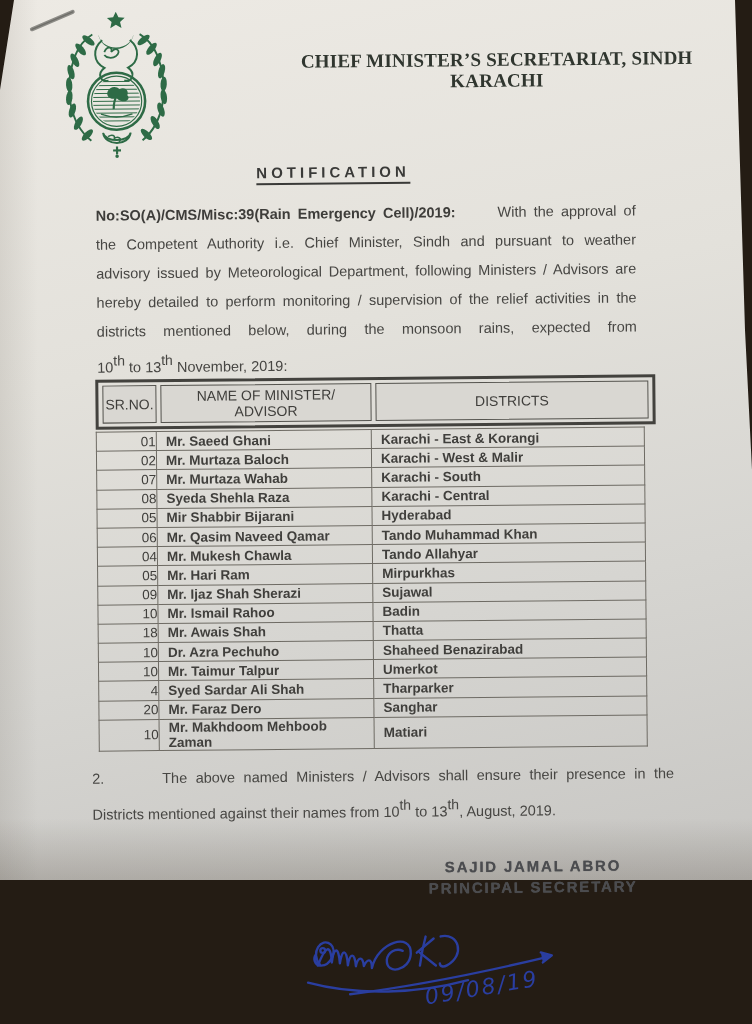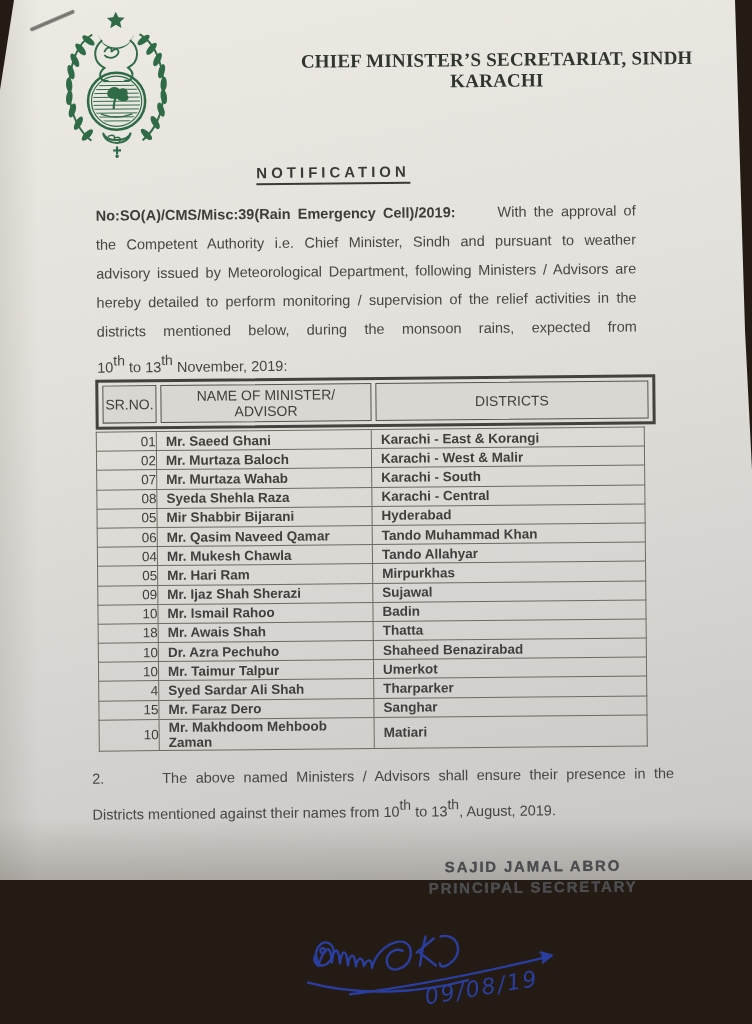--- a/index.html
+++ b/index.html
@@ -233,21 +233,21 @@
                 <td>10</td>
                 <td>Mr. Taimur Talpur</td>
                 <td>Umerkot</td>
               </tr>
               <tr>
                 <td>4</td>
                 <td>Syed Sardar Ali Shah</td>
                 <td>Tharparker</td>
               </tr>
               <tr>
-                <td>15</td>
+                <td>20</td>
                 <td>Mr. Faraz Dero</td>
                 <td>Sanghar</td>
               </tr>
               <tr>
                 <td>10</td>
                 <td>Mr. Makhdoom Mehboob Zaman</td>
                 <td>Matiari</td>
               </tr>
             </tbody>
         </table>

